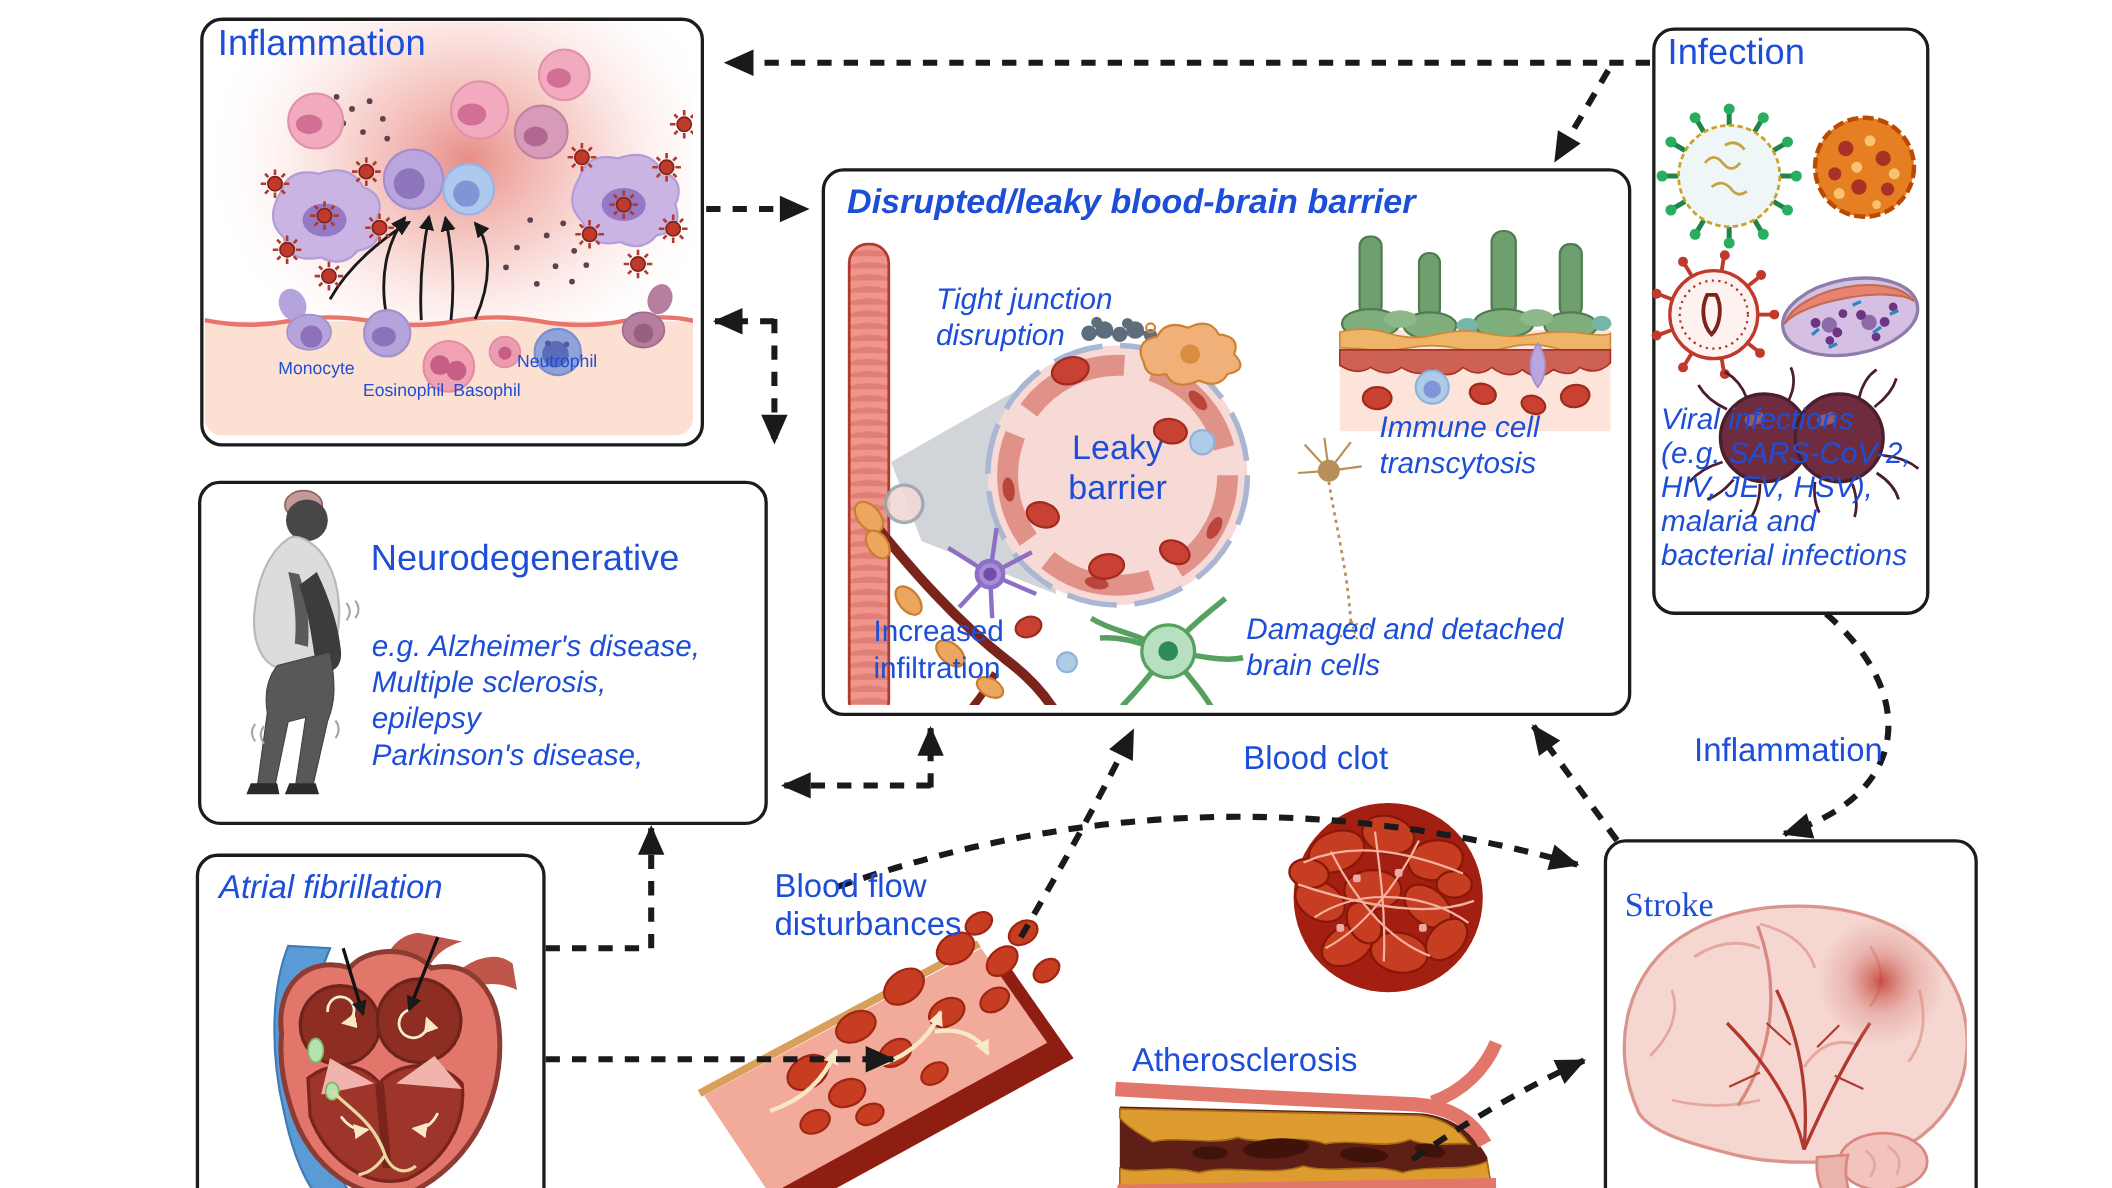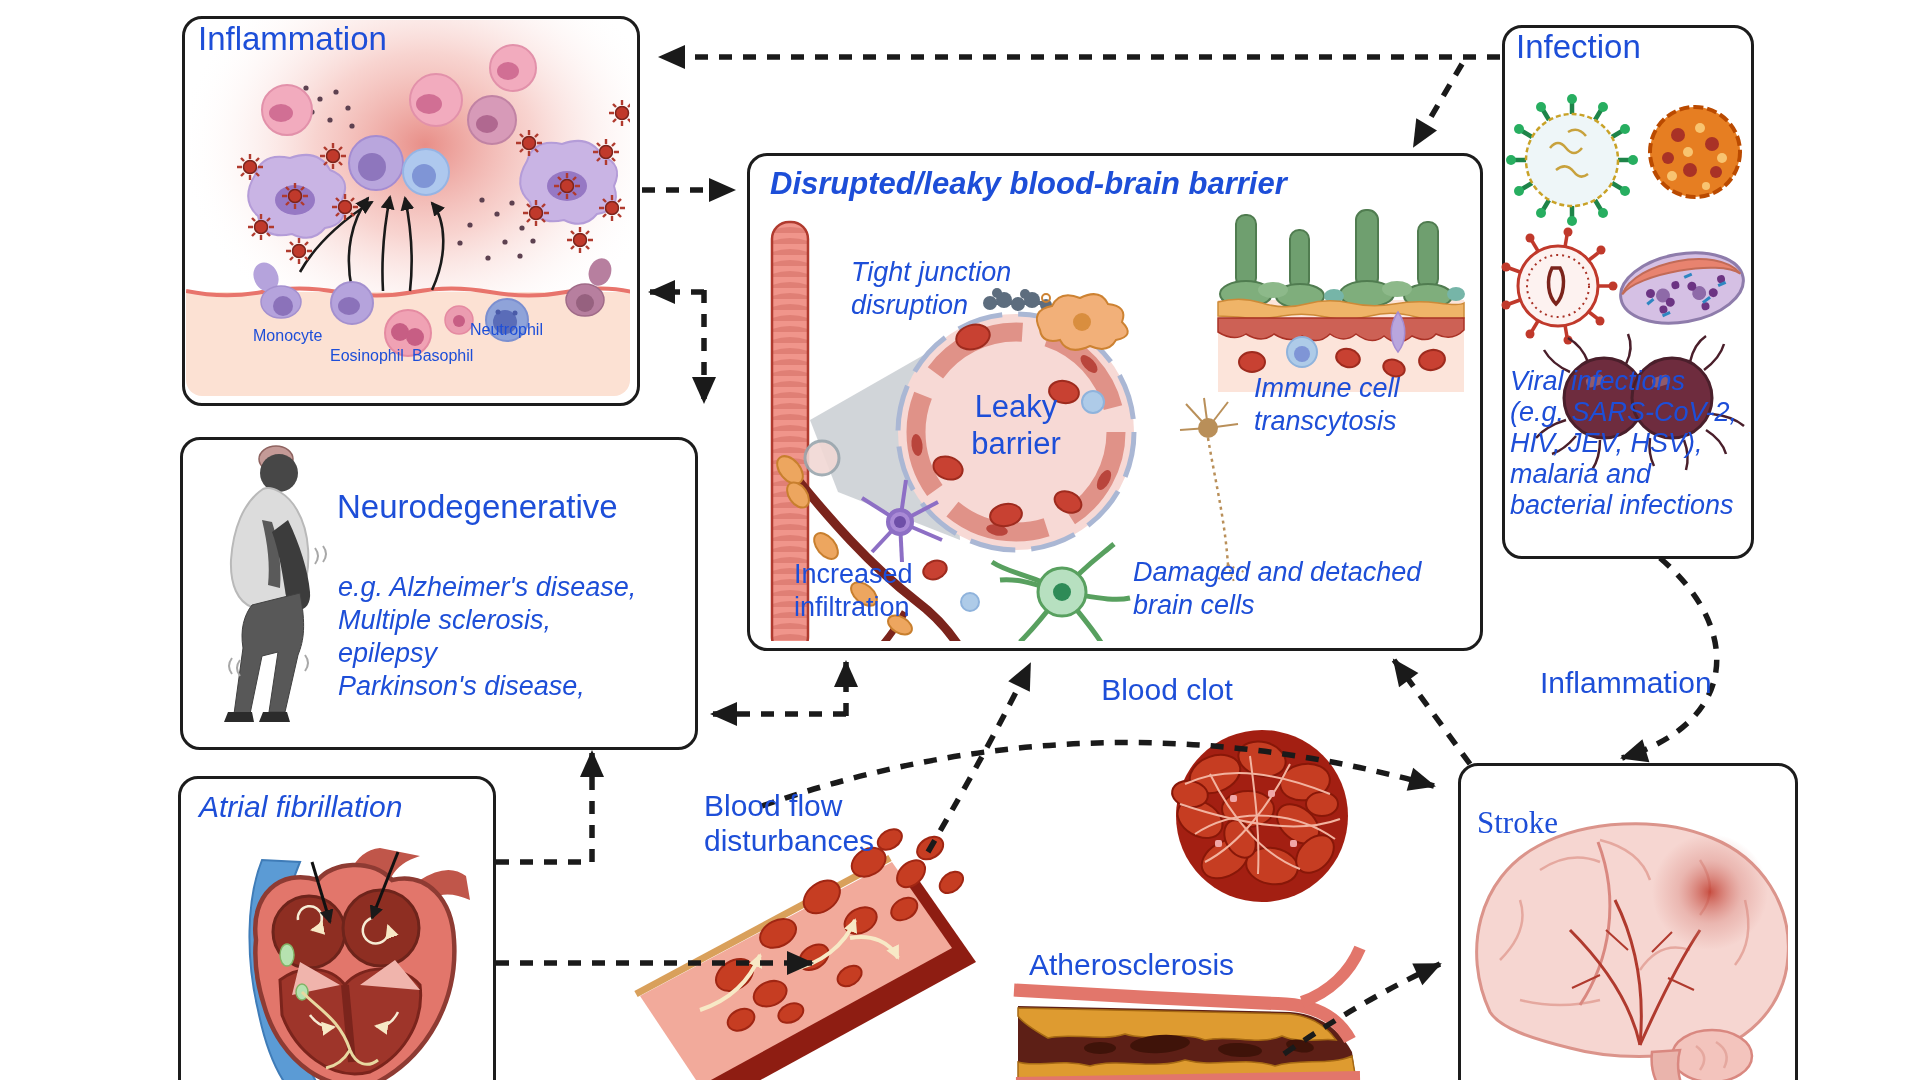--- a/index.html
+++ b/index.html
@@ -635,17 +635,17 @@
     <span>bacterial infections</span>
   </div>
 
   <div class="t s30" style="left:199px;top:789px;font-style:italic;">Atrial fibrillation</div>
   <div class="t s31" style="left:1477px;top:804px;font-family:Liberation Serif, serif;">Stroke</div>
 
   <div class="t s30" style="left:704px;top:788px;">
     <span>Blood flow</span>
     <span>disturbances</span>
   </div>
-  <div class="t s30 cx" style="left:1167px;top:672px;">Blood clot</div>
+  <div class="t s30 cx" style="left:1196px;top:672px;">Blood clot</div>
   <div class="t s30" style="left:1029px;top:947px;">Atherosclerosis</div>
   <div class="t s30" style="left:1540px;top:665px;">Inflammation</div>
 
 </div>
 
 </body></html>

